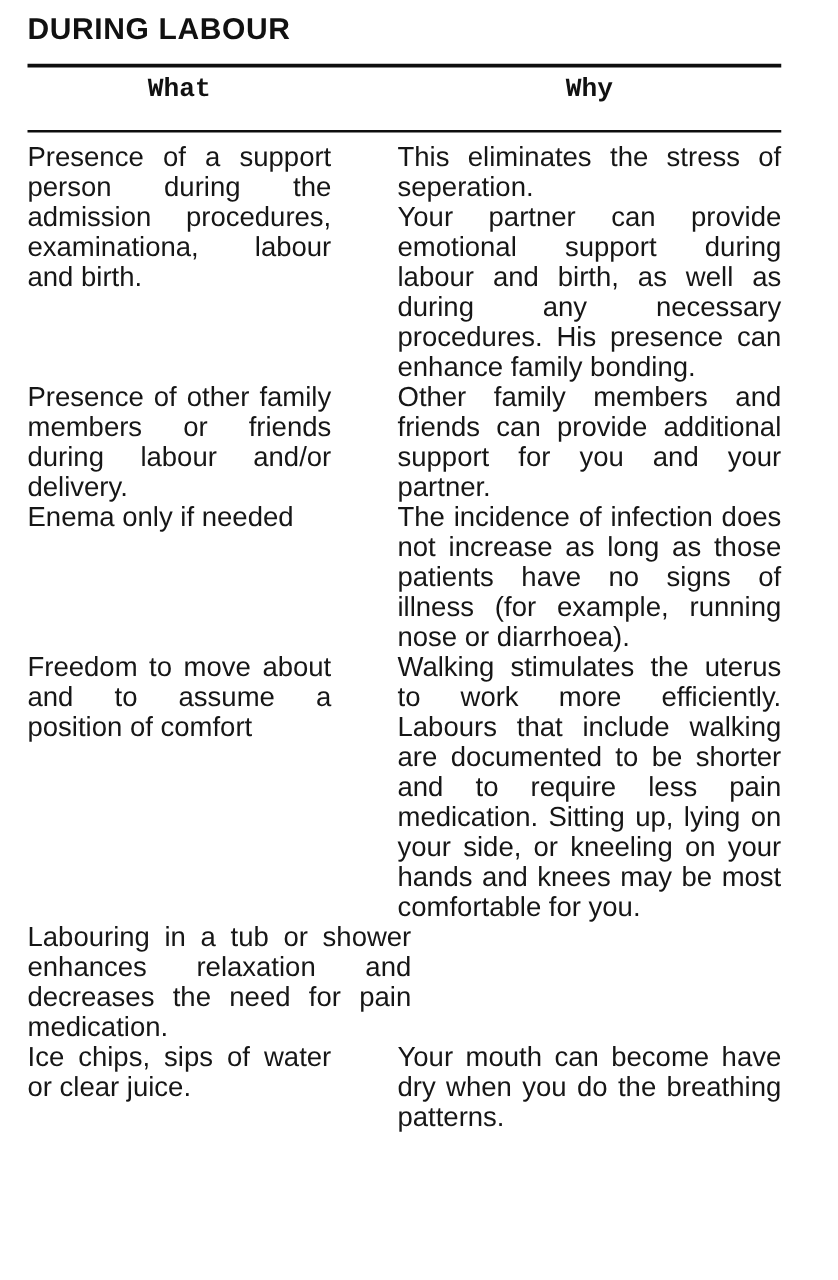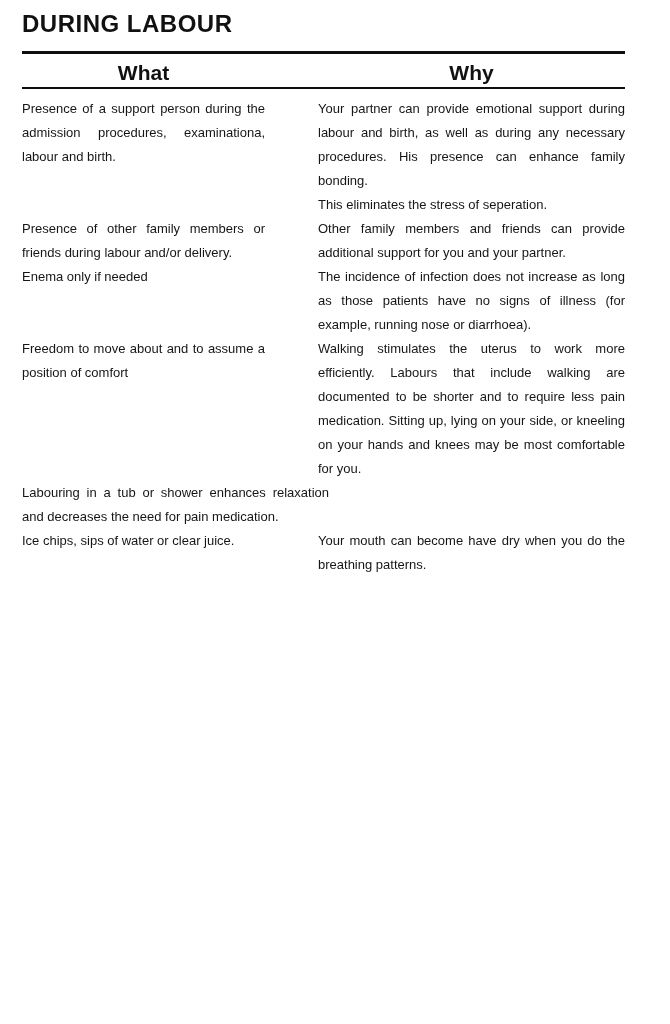--- a/index.html
+++ b/index.html
@@ -24,21 +24,22 @@
     color: #111111;
   }
   .rule {
     height: 2.5px;
     background: #0e0e0e;
   }
   .rule-top { margin-top: 13px; }
   .rule-bottom { margin-top: 0; }
   .header-row {
     display: flex;
-    padding: 6px 0 2px 0;
+    padding: 6px 0 19px 0;
+    font-family: Liberation Mono, monospace;
   }
   .col-what {
     width: 243px;
     margin-right: 53px;
     flex: none;
   }
   .col-why {
     width: 307px;
     flex: none;
   }
@@ -50,21 +51,21 @@
     color: #111111;
   }
   .table-body {
     padding-top: 8px;
   }
   .row {
     display: flex;
   }
   .cell p {
     margin: 0;
-    font-size: 13px;
+    font-size: 22px;
     line-height: 24px;
     text-align: justify;
     color: #161616;
   }
 </style>
 </head>
 <body>
 
 <div class="page">
 
@@ -78,22 +79,22 @@
   </div>
 
   <div class="rule rule-bottom"></div>
 
   <div class="table-body">
   <div class="row">
     <div class="cell col-what">
           <p>Presence of a support person during the admission procedures, examinationa, labour and birth.</p>
         </div>
     <div class="cell col-why">
+          <p>This eliminates the stress of seperation.</p>
           <p>Your partner can provide emotional support during labour and birth, as well as during any necessary procedures. His presence can enhance family bonding.</p>
-          <p>This eliminates the stress of seperation.</p>
         </div>
   </div>
 
   <div class="row">
     <div class="cell col-what">
           <p>Presence of other family members or friends during labour and/or delivery.</p>
         </div>
     <div class="cell col-why">
           <p>Other family members and friends can provide additional support for you and your partner.</p>
         </div>

